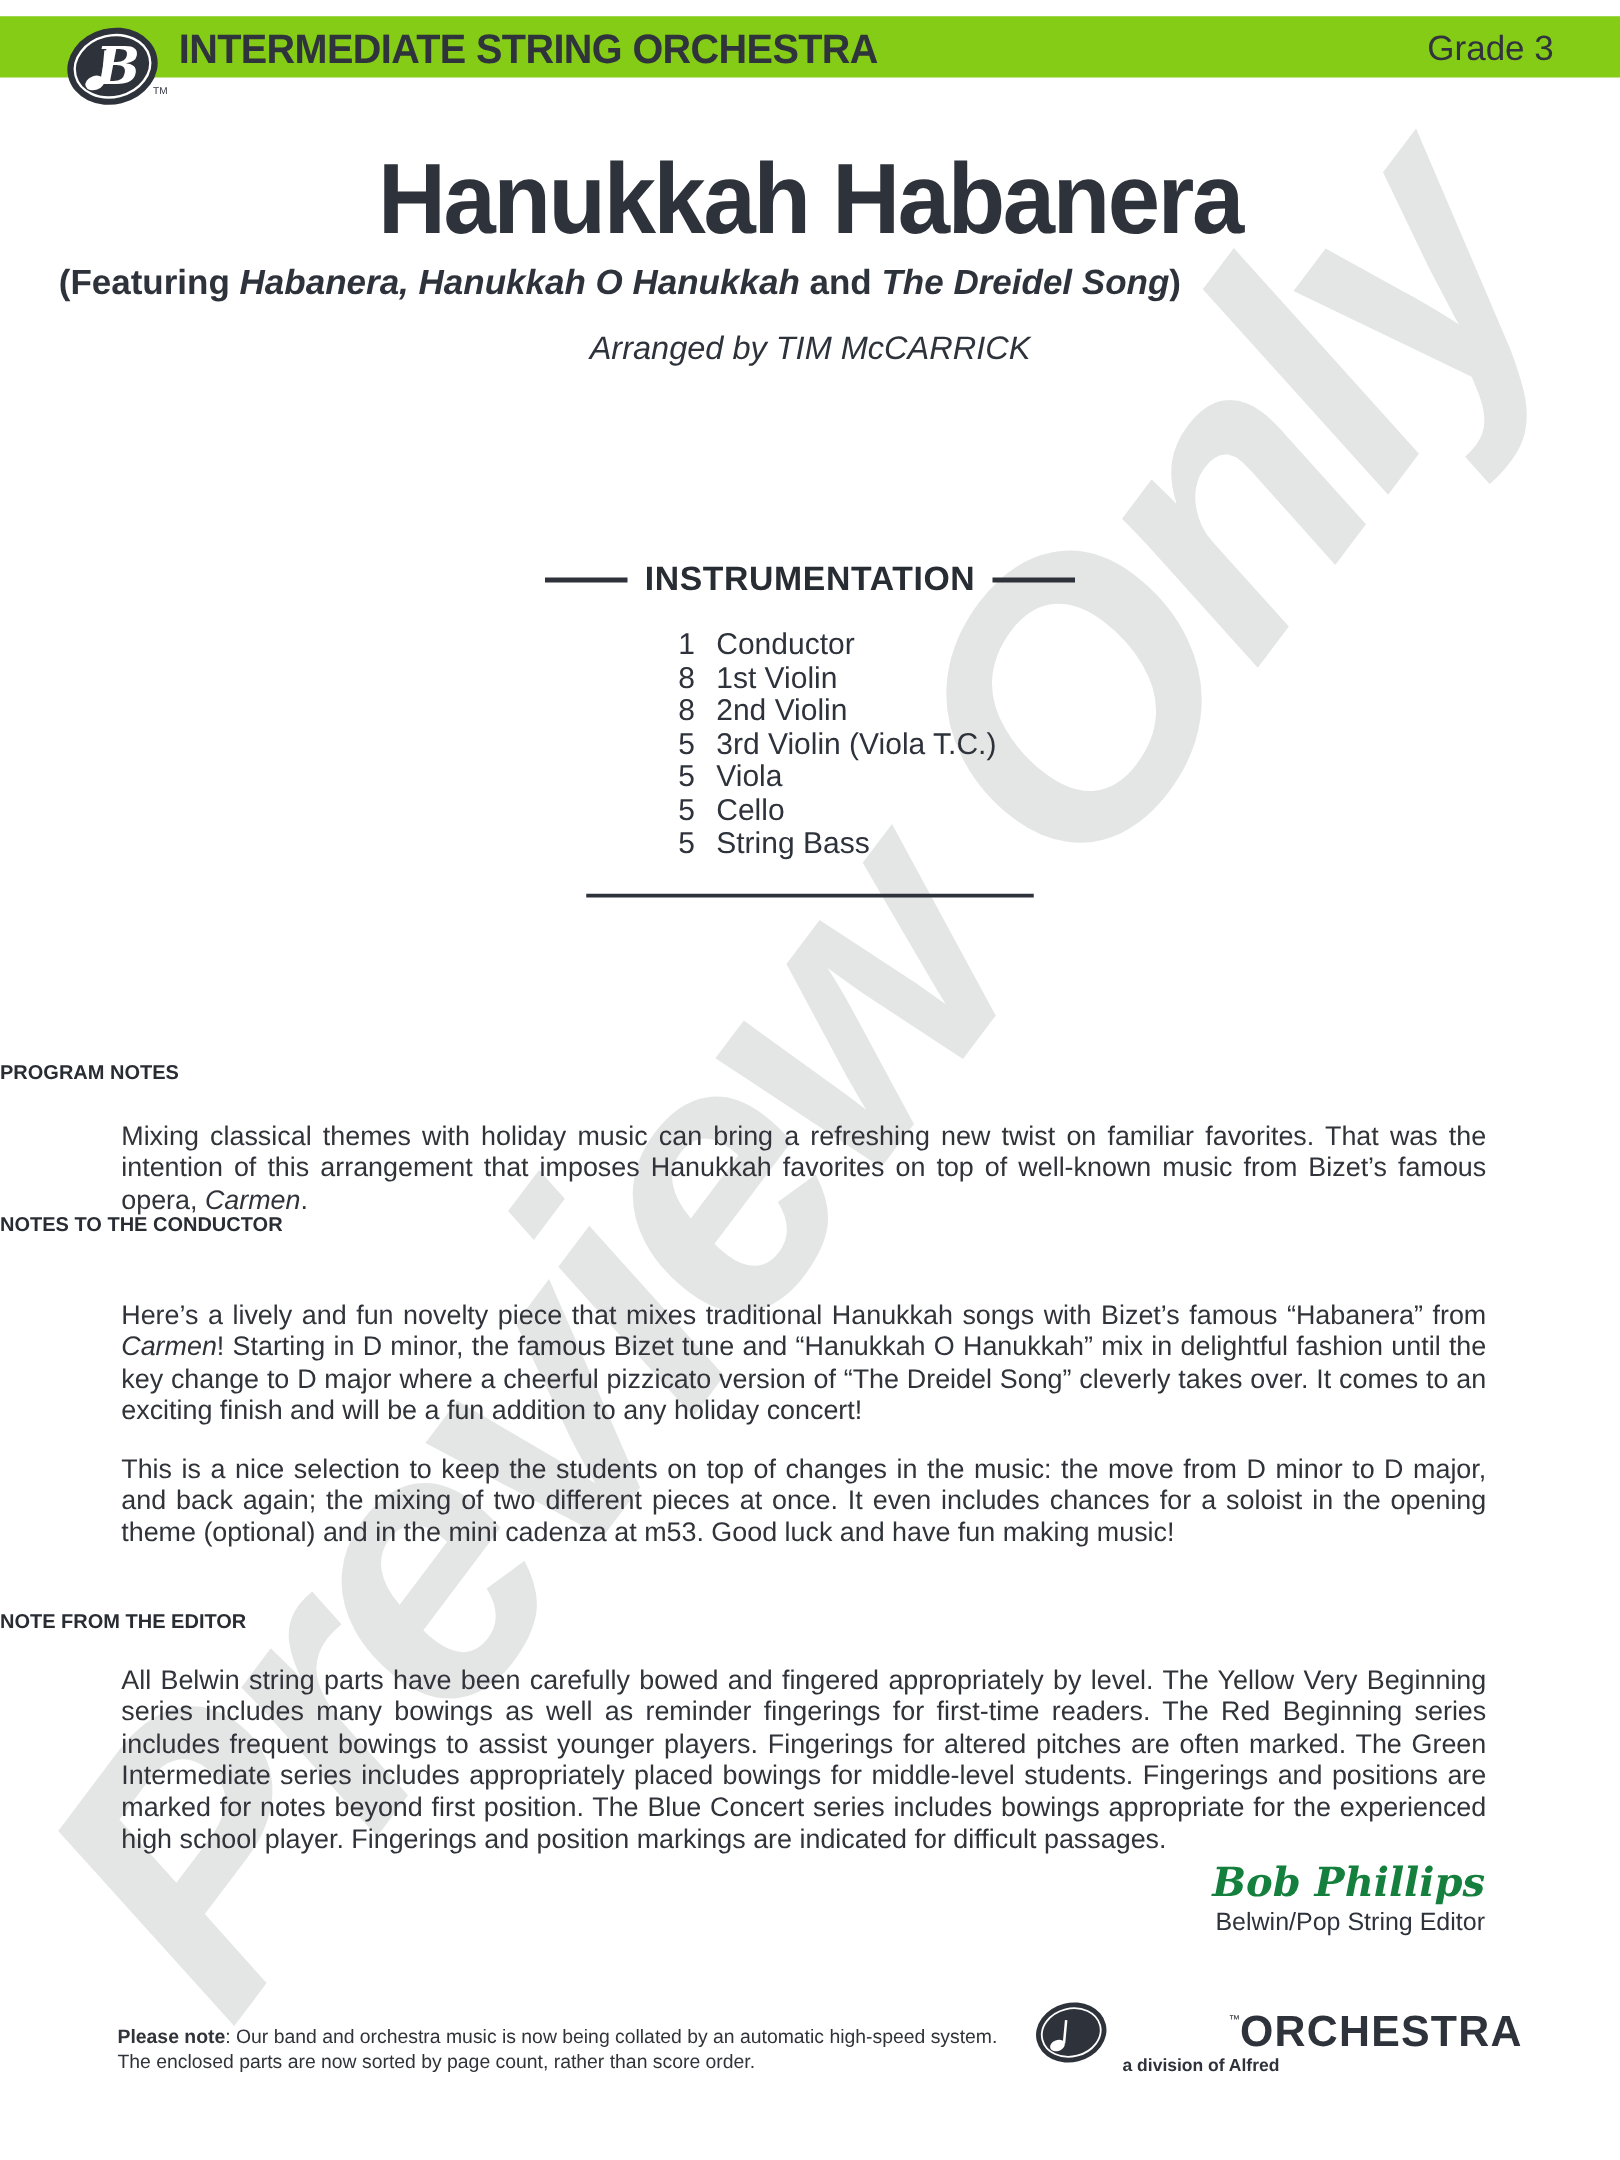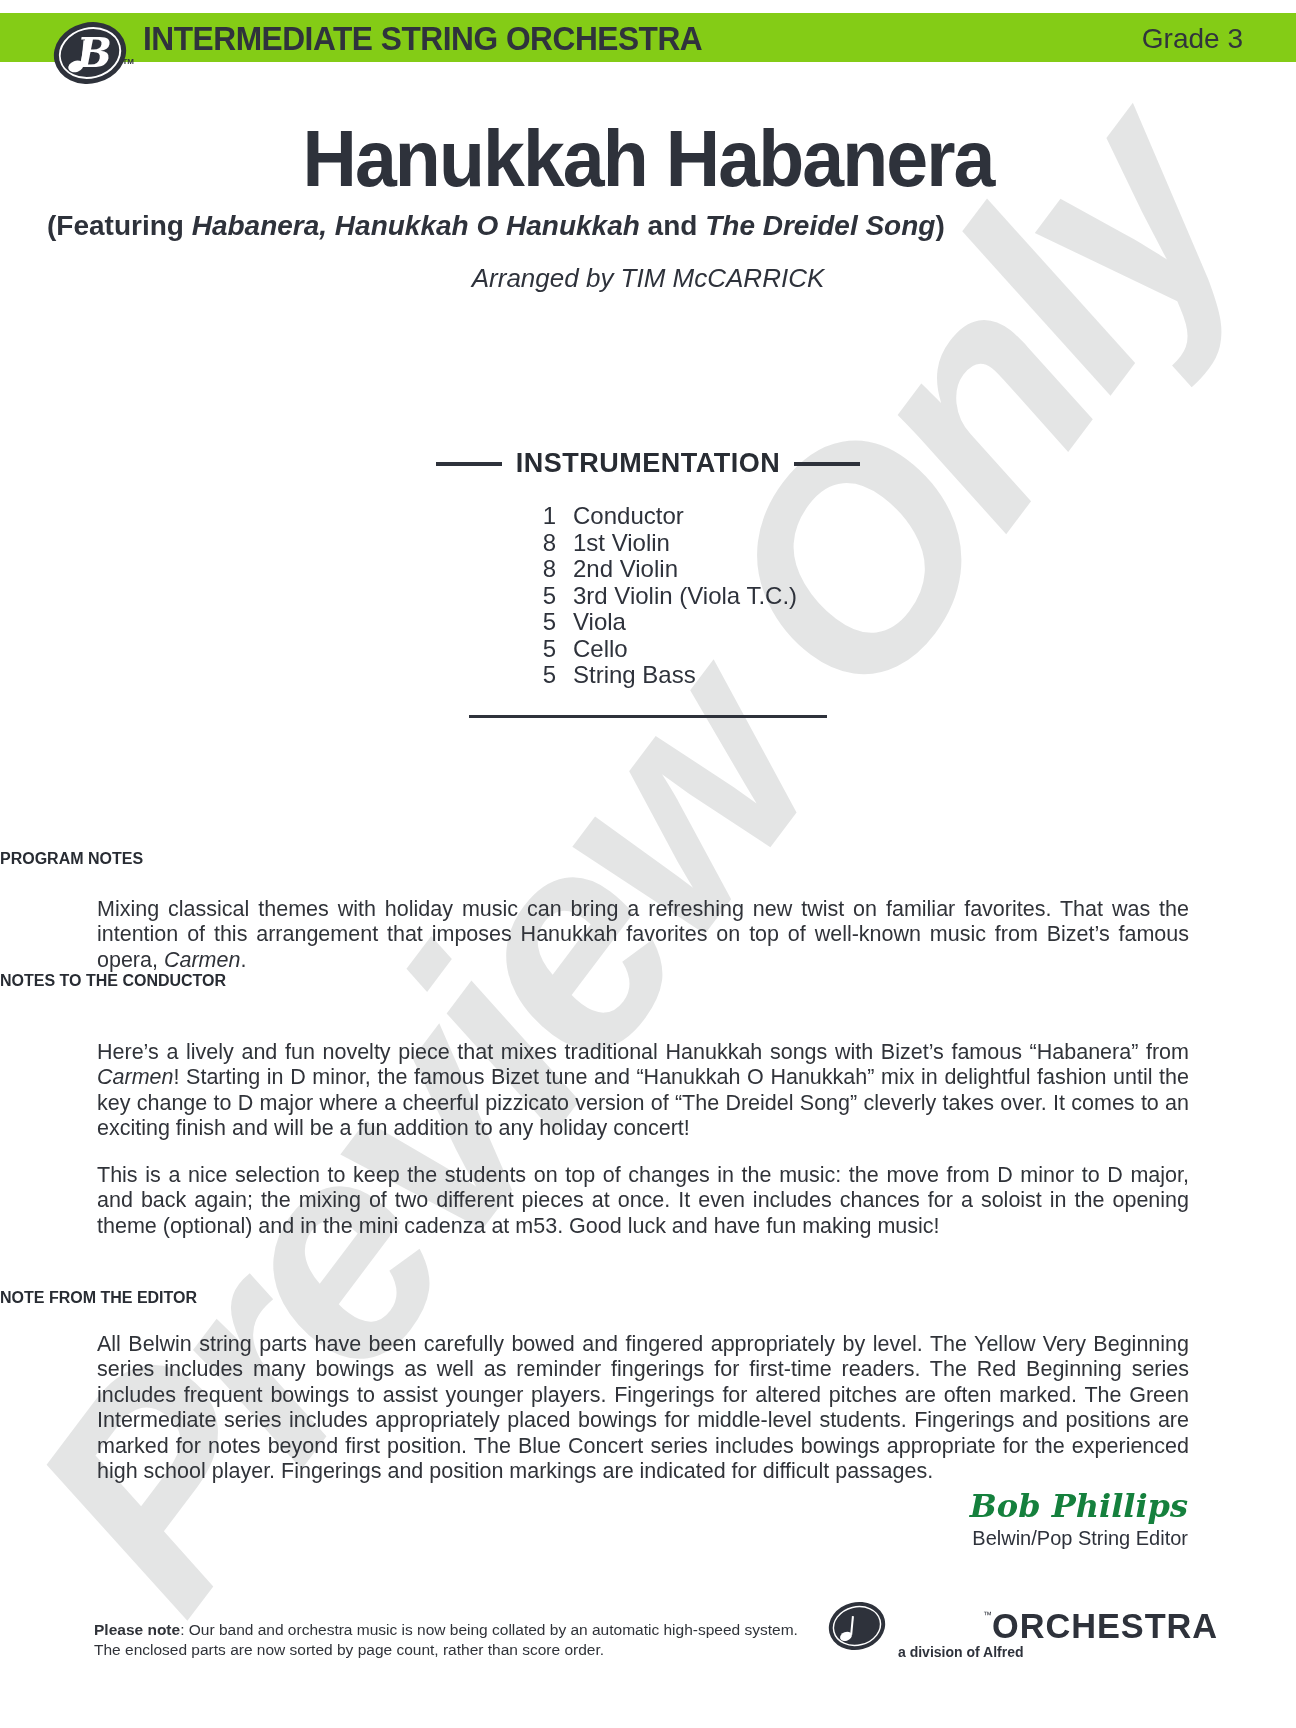--- a/index.html
+++ b/index.html
@@ -19,21 +19,21 @@
   .topbar{position:absolute;top:13px;left:0;width:100%;height:49px;background:#84cc16;z-index:2;}
   .bar-label{
     position:absolute;left:143px;top:0;height:49px;line-height:51px;
     font-size:33px;font-weight:bold;letter-spacing:-0.5px;color:#2f333c;
     transform:scaleX(.96);transform-origin:left center;white-space:nowrap;
   }
   .grade{position:absolute;right:53px;top:10px;font-size:28px;color:#31343c;}
   .top-logo{position:absolute;left:52px;top:21px;width:80px;height:68px;z-index:4;}
   .top-logo svg{width:76px;height:64px;display:block;}
   .tm{position:absolute;font-size:8px;color:#2e323b;letter-spacing:0;}
-  .top-logo .tm{right:-2px;bottom:23px;font-weight:bold;}
+  .top-logo .tm{right:-2px;bottom:12px;}
   
   .title{
     position:absolute;top:116px;left:0;width:100%;text-align:center;z-index:2;
     font-size:80px;line-height:86px;font-weight:bold;letter-spacing:-2px;color:#2e323b;
     transform:scaleX(.94);transform-origin:center;white-space:nowrap;
   }
   .subtitle{position:absolute;top:210px;left:0;width:100%;text-align:left;z-index:2;
     font-size:28px;font-weight:bold;color:#2e323b;padding-left:47px;}
   .subtitle .it,.para .it{font-style:italic;}
   .arranger{position:absolute;top:263px;left:0;width:100%;text-align:center;z-index:2;

